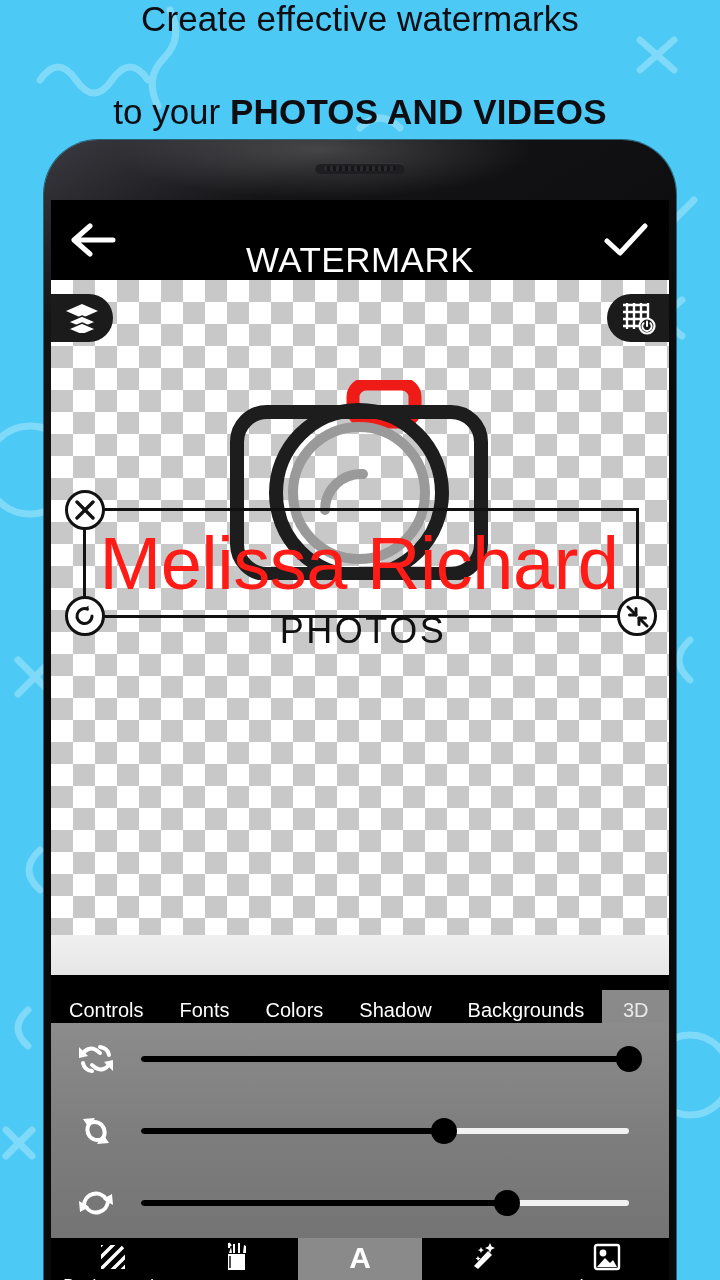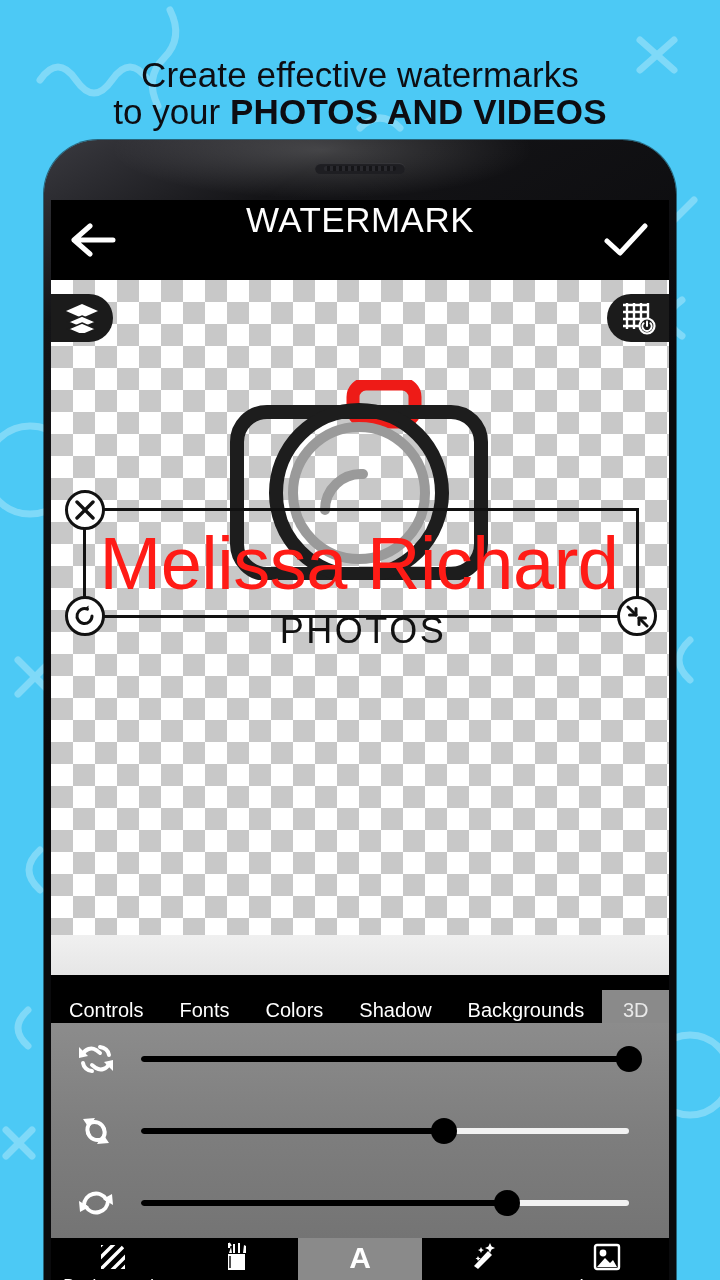--- a/index.html
+++ b/index.html
@@ -8,21 +8,21 @@
     font-family:"Liberation Sans", sans-serif;
     background:#4cc9f5;
   }
 
   
   #bg-deco{position:absolute;inset:0;z-index:0;}
 
   
   #headline{
     position:absolute;top:0;left:0;width:720px;height:130px;z-index:3;
-    display:flex;flex-direction:column;align-items:center;justify-content:flex-end;
+    display:flex;flex-direction:column;align-items:center;justify-content:space-between;
     color:#0d0d12;text-align:center;line-height:1.06;
   }
   #headline .l1{font-size:35px;font-weight:400;letter-spacing:.1px;}
   #headline .l2{font-size:35px;font-weight:400;margin-top:0;}
   #headline .l2 b{font-weight:700;letter-spacing:.2px;}
 
   
   #phone{
     position:absolute;left:44px;top:140px;width:632px;height:1160px;z-index:2;
     border-radius:54px 54px 0 0;
@@ -51,21 +51,21 @@
 
   
   #screen{
     position:absolute;left:7px;top:60px;width:618px;height:1100px;
     background:#000;overflow:hidden;
   }
 
   
   #appbar{
     position:absolute;left:0;top:0;width:618px;height:80px;background:#000;
-    display:flex;align-items:flex-start;z-index:4;
+    display:flex;align-items:flex-end;z-index:4;
   }
   #appbar .ttl{
     flex:1;text-align:center;color:#fff;font-size:35px;font-weight:400;
     letter-spacing:.5px;
   }
   .bar-btn{width:86px;height:80px;display:flex;align-items:center;justify-content:center;}
 
   
   #canvas{
     position:absolute;left:0;top:80px;width:618px;height:695px;

